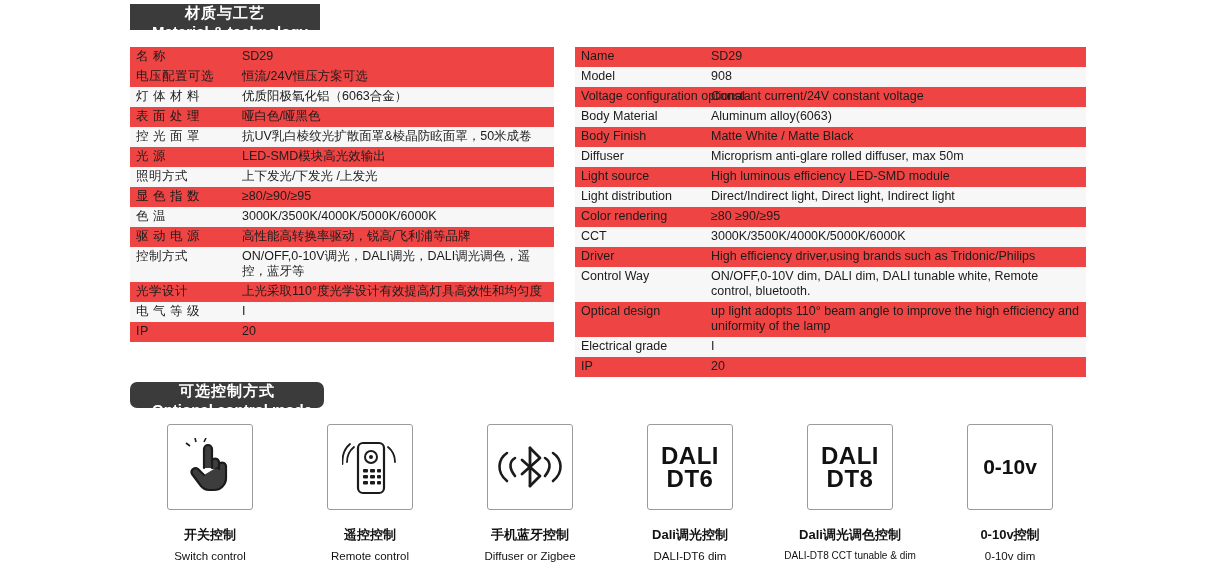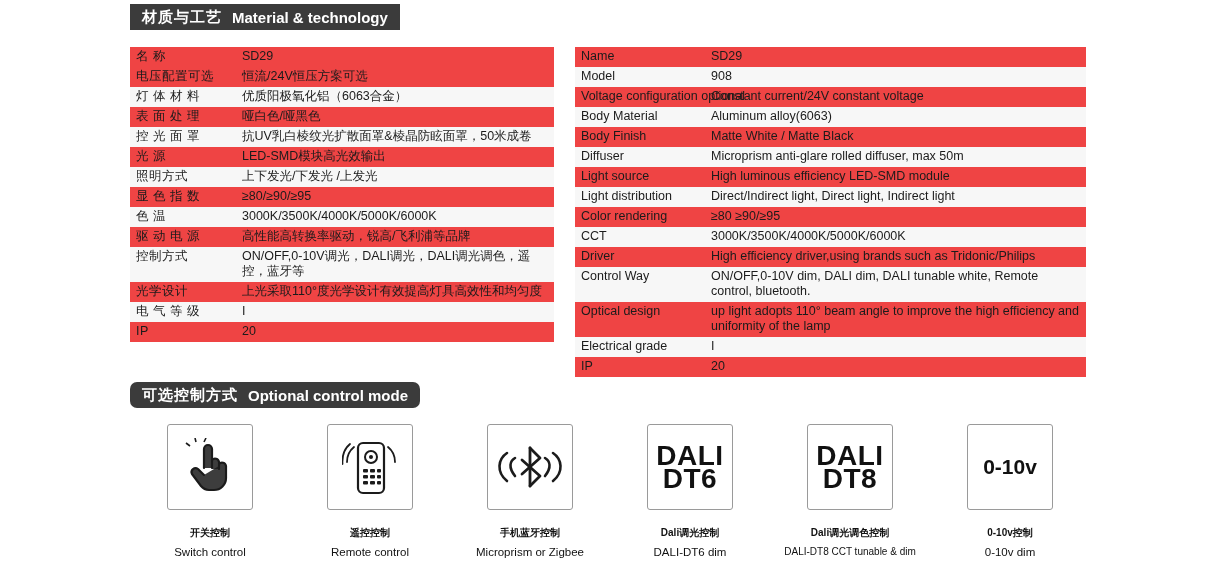--- a/index.html
+++ b/index.html
@@ -16,22 +16,23 @@
     overflow: hidden;
   }
 
   
   .section-head {
     position: absolute;
     height: 26px;
     background: #3b3b3b;
     display: flex;
     align-items: center;
-    padding: 8px 12px;
+    padding: 0 12px;
     color: #ffffff;
+    flex-direction: column;
   }
   .section-head .cn {
     font-size: 15px;
     font-weight: bold;
     letter-spacing: 1px;
     white-space: nowrap;
   }
   .section-head .en {
     font-size: 15px;
     font-weight: bold;
@@ -88,37 +89,37 @@
     height: 86px;
     border: 1.5px solid #9a9a9a;
     border-radius: 3px;
     display: flex;
     align-items: center;
     justify-content: center;
     background: #ffffff;
   }
   .mode .cn {
     margin-top: 16px;
-    font-size: 10px;
+    font-size: 13px;
     font-weight: bold;
     color: #111;
     white-space: nowrap;
   }
   .mode .en {
     margin-top: 6px;
     font-size: 11.5px;
     color: #111;
     white-space: nowrap;
   }
   .mode .en.small { font-size: 10px; }
 
   .dali-text {
     text-align: center;
     font-weight: bold;
-    font-size: 28px;
+    font-size: 24px;
     line-height: 23px;
     color: #111;
     letter-spacing: 0.5px;
   }
   .volt-text {
     text-align: center;
     font-weight: bold;
     font-size: 21px;
     color: #111;
     letter-spacing: 0px;
@@ -330,21 +331,21 @@
             </g>
             <g fill="none" stroke="#1b1b1b" stroke-width="2.8" stroke-linejoin="round" stroke-linecap="round">
               <path d="M37 6 V44"></path>
               <path d="M37 6 L47 16 L29 32"></path>
               <path d="M37 44 L47 34 L29 18"></path>
             </g>
           </svg>
         </span>
       </div>
       <div class="cn">手机蓝牙控制</div>
-      <div class="en">Microprism or Zigbee</div>
+      <div class="en">Diffuser or Zigbee</div>
     </div>
 
     <div class="mode">
       <div class="box">
         <span class="dali-text">
           <span>DALI</span><br>
           <span>DT6</span>
         </span>
       </div>
       <div class="cn">Dali调光控制</div>

